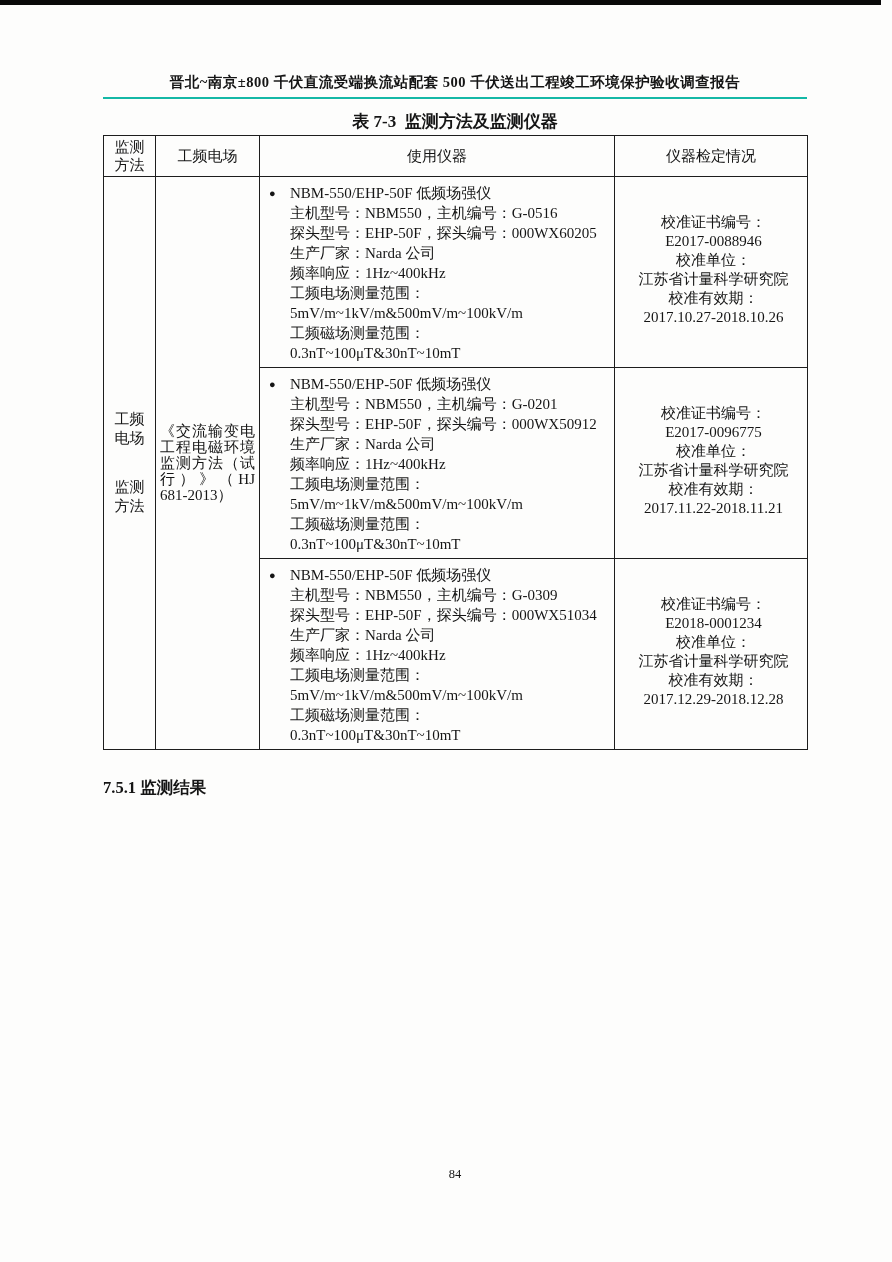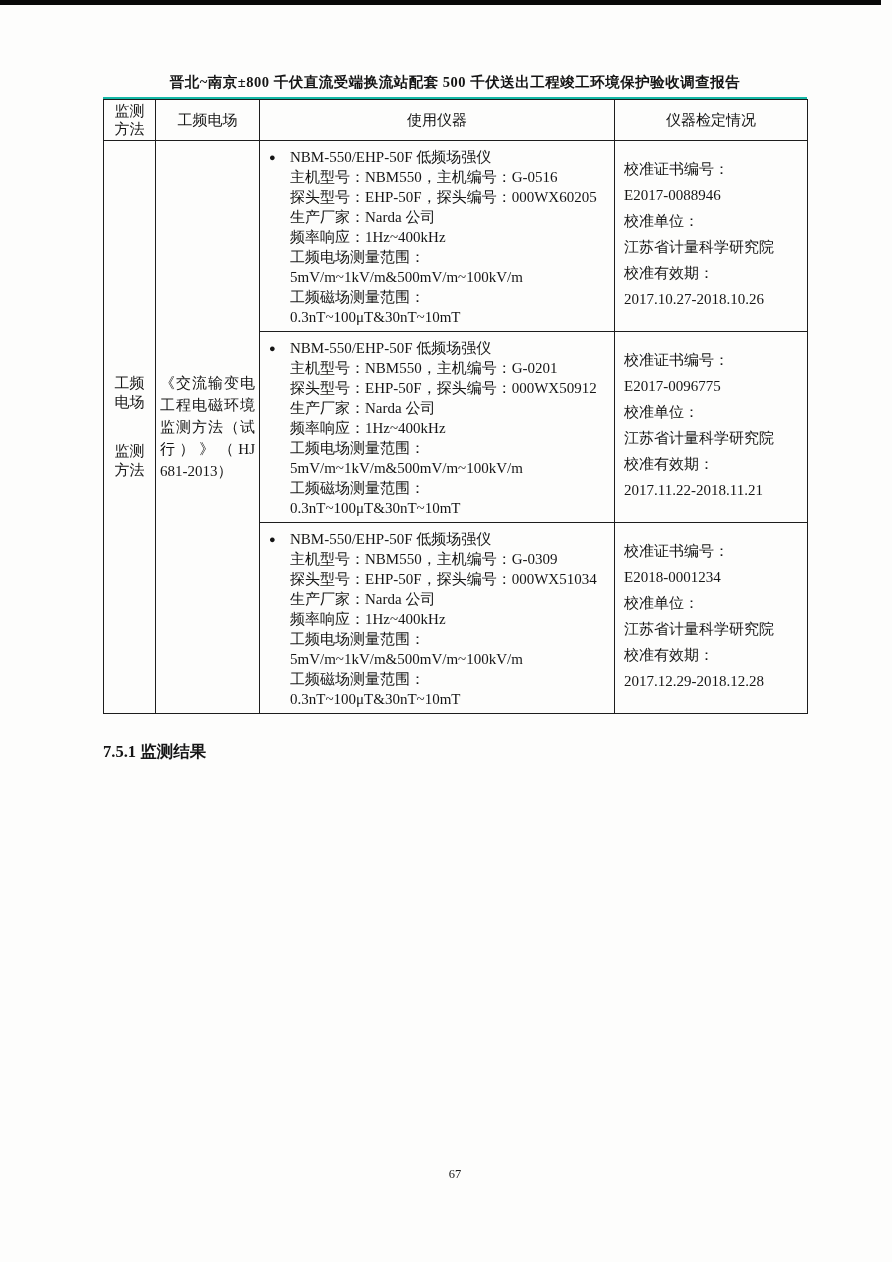--- a/index.html
+++ b/index.html
@@ -56,41 +56,42 @@
     line-height: 18px;
   }
   td.project-cell {
     text-align: center;
     line-height: 19px;
     padding: 8px 8px;
   }
   td.project-cell .proj-item + .proj-item { margin-top: 30px; }
   td.method-cell {
     padding: 8px 4px;
-    line-height: 22px;
+    line-height: 16px;
     text-align: justify;
   }
   td.instrument-cell {
     height: 188px;
     position: relative;
     padding: 6px 4px 4px 30px;
     line-height: 20px;
     vertical-align: middle;
   }
   .bullet {
     position: absolute;
     left: 9px;
     top: 11px;
     font-size: 11px;
     line-height: 11px;
   }
   .inst-title { line-height: 20px; }
   td.calib-cell {
     padding: 4px 4px 8px 9px;
-    line-height: 26px;
+    line-height: 19px;
+    text-align: center;
   }
   .pre { white-space: pre-line; }
   .sec-heading {
     margin-top: 5px;
     font-family: "Liberation Sans", sans-serif;
     font-size: 27px;
     font-weight: bold;
     letter-spacing: 0.5px;
   }
   .sec-subheading {
@@ -116,20 +117,21 @@
 </style>
 </head>
 <body>
 
 <div class="scan-bar"></div>
 
 <div class="content">
 
   <div class="report-header">晋北~南京±800 千伏直流受端换流站配套 500 千伏送出工程竣工环境保护验收调查报告</div>
 
+  <div class="table-title">表 7-3  监测方法及监测仪器</div>
 
   <table class="monitor">
     <colgroup>
       <col style="width:52px">
         <col style="width:104px">
         <col style="width:355px">
         <col style="width:193px">
     </colgroup>
     <thead>
       <tr>
@@ -205,13 +207,13 @@
 校准有效期：
 2017.12.29-2018.12.28</td>
       </tr>
     </tbody>
   </table>
 
   <div class="sec-subheading">7.5.1 监测结果</div>
 
 </div>
 
-<div class="page-number">67</div>
+<div class="page-number">84</div>
 
 </body></html>

